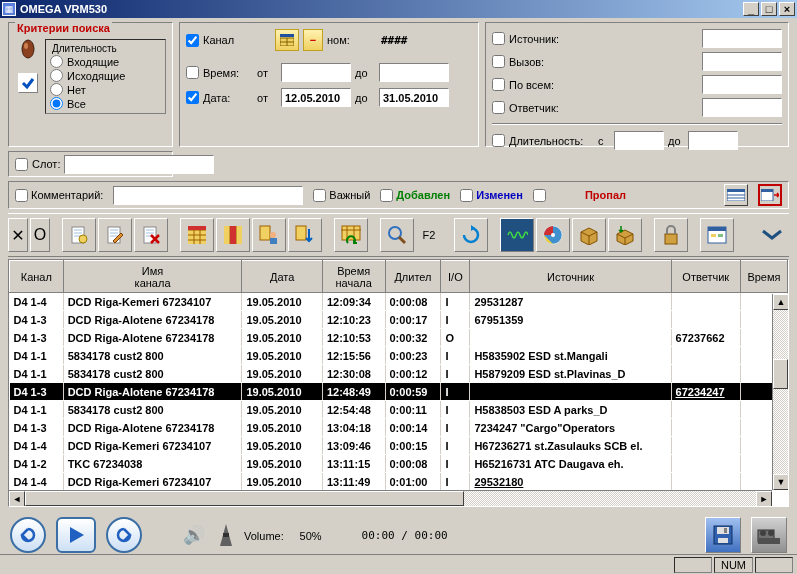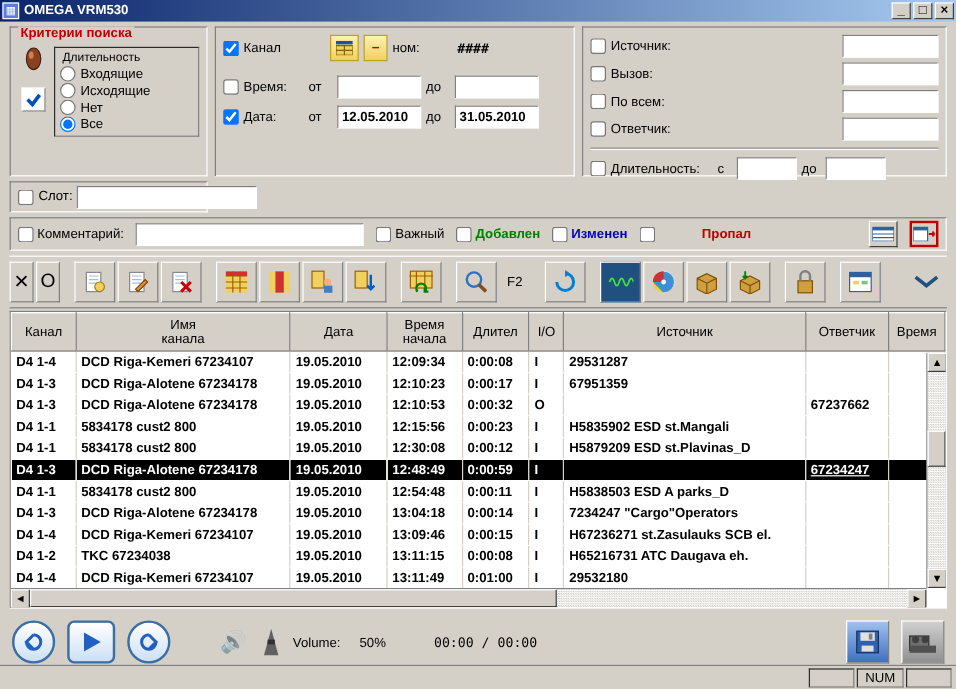--- a/index.html
+++ b/index.html
@@ -491,21 +491,21 @@
             <td class="bold" style="width: 62px;"></td>
             <td class="bold" style="width: 34px;"></td>
           </tr>
           <tr>
             <td class="bold" style="width: 48px;">D4 1-4</td>
             <td class="bold" style="width: 160px;">DCD Riga-Kemeri 67234107</td>
             <td class="bold" style="width: 72px;">19.05.2010</td>
             <td class="bold" style="width: 56px;">13:11:49</td>
             <td class="bold" style="width: 50px;">0:01:00</td>
             <td class="bold" style="width: 26px;">I</td>
-            <td class="bold" style="width: 180px;">29532180</td>
+            <td class="bold" style="width: 180px; text-decoration: underline;">29532180</td>
             <td class="bold" style="width: 62px;"></td>
             <td class="bold" style="width: 34px;"></td>
           </tr>
         </tbody>
     </table>
     <div class="vscroll">
       <div class="scroll-btn">▲</div>
       <div class="scroll-track" style="height:calc(100% - 32px);position:relative">
           <div class="thumb" style="position:absolute;left:0;right:0;top:30%;height:30px"></div>
         </div>

